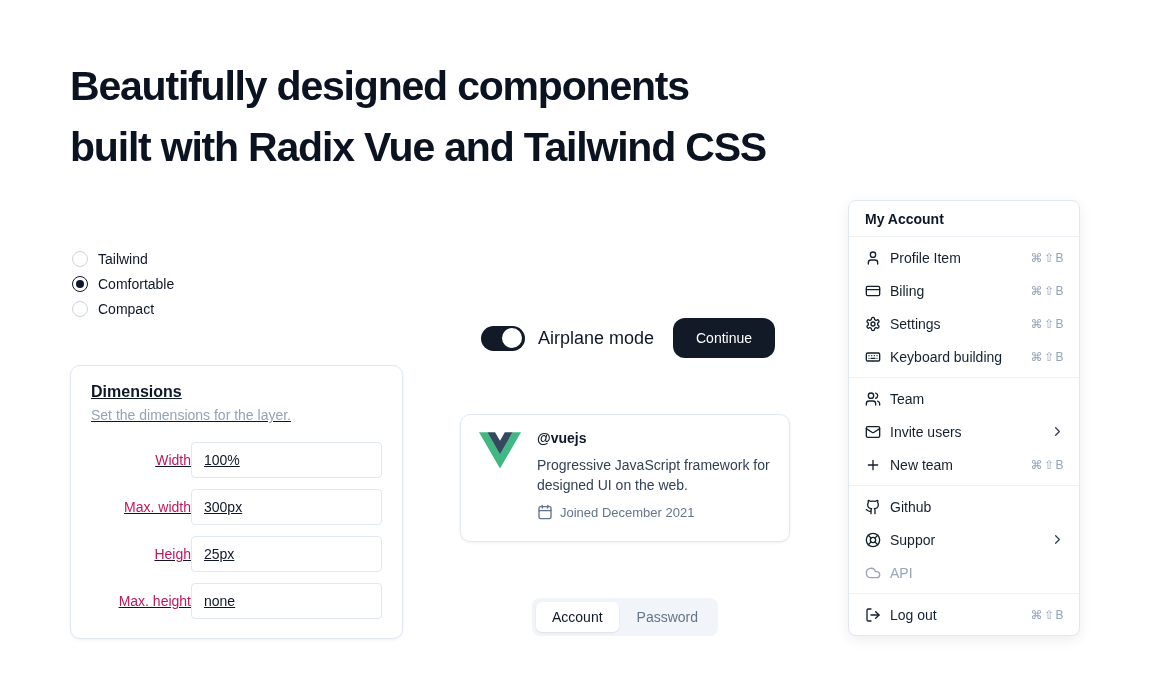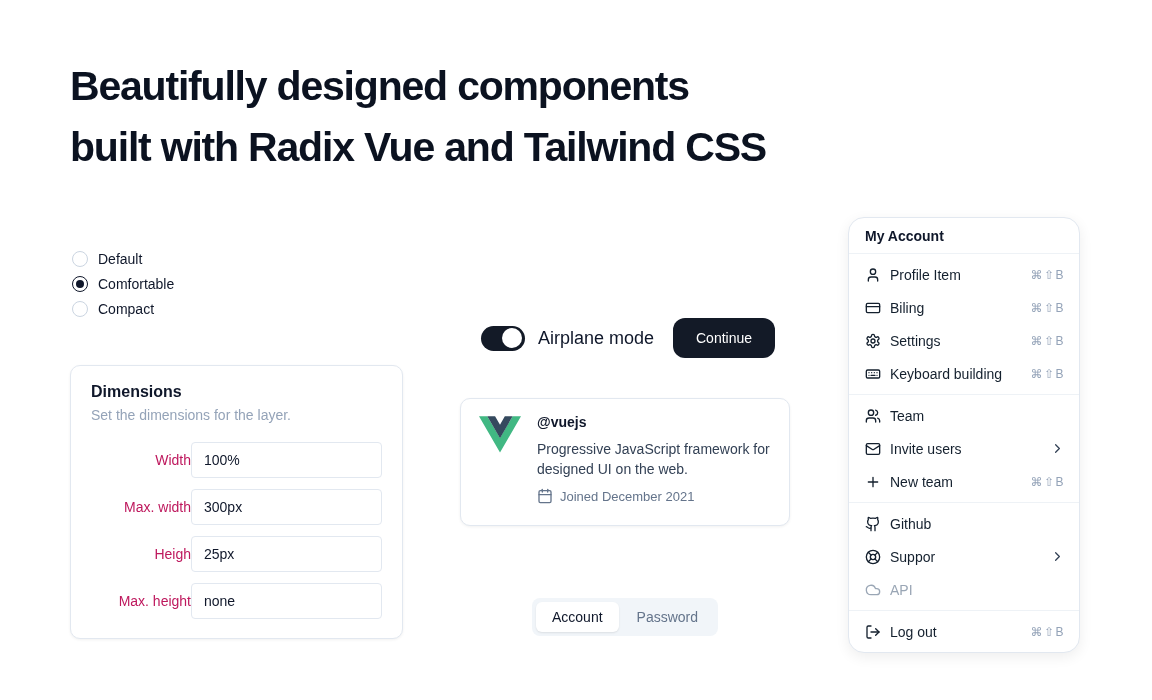--- a/index.html
+++ b/index.html
@@ -15,57 +15,57 @@
   .radio-group { position:absolute; left:72px; top:251px; display:flex; flex-direction:column; gap:9px; }
   .radio-row { display:flex; align-items:center; gap:10px; font-size:14px; cursor:pointer; }
   .radio { width:16px; height:16px; border-radius:50%; border:1px solid #cbd5e1; position:relative; flex:none; background:#fff; }
   .radio.checked { border-color:#0f172a; }
   .radio.checked::after { content:""; position:absolute; inset:3px; border-radius:50%; background:#0f172a; }
 
   
   .card { background:#fff; border:1px solid #e2e8f0; border-radius:10px; box-shadow:0 1px 3px rgba(0,0,0,.06); }
 
   
-  .dims { position:absolute; left:70px; top:365px; width:333px; height:274px; padding:17px 20px; }
+  .dims { position:absolute; left:70px; top:365px; width:333px; height:274px; padding:17px 20px;text-decoration:underline; }
   .dims-title { font-size:16px; font-weight:bold; margin-bottom:6px; }
   .dims-sub { font-size:14px; color:#94a3b8; margin-bottom:19px; }
   .dims-row { display:grid; grid-template-columns:100px 1fr; align-items:center; margin-bottom:11px; }
   .dims-row .flabel { font-size:14px; color:#be185d;text-align:right; }
   .dims-row input { height:36px; width:100%; border:1px solid #e2e8f0; border-radius:4px; padding:0 12px;
                     font-size:14px; font-family:inherit; color:#0f172a; outline:none; background:#fff; }
 
   
   .airplane { position:absolute; left:481px; top:325px; display:flex; align-items:center; gap:13px; height:26px; }
   .switch { width:44px; height:25px; border-radius:999px; background:#131a27; position:relative; cursor:pointer; flex:none; }
   .switch .knob { position:absolute; top:2.5px; right:3px; width:20px; height:20px; border-radius:50%; background:#fff; }
   .airplane-label { font-size:18px; font-weight:500; }
 
   
   .btn-continue { position:absolute; left:673px; top:318px; height:40px; padding:0 23px;
                   background:#131a27; color:#fff; border:none; border-radius:12px;
                   font-size:14px; font-weight:500; font-family:inherit; cursor:pointer; }
 
   
-  .vue-card { position:absolute; left:460px; top:398px; width:330px; height:128px; padding:15px 18px;
+  .vue-card { position:absolute; left:460px; top:414px; width:330px; height:128px; padding:15px 18px;
               display:flex; gap:16px; border-radius:10px; }
   .vue-logo { width:42px; height:37px; flex:none; margin-top:2px; }
   .vue-handle { font-size:14px; font-weight:bold; margin-bottom:9px; }
   .vue-desc { font-size:14px; line-height:20px; color:#334155; margin-bottom:9px; }
   .vue-joined { display:flex; align-items:center; gap:7px; font-size:13px; color:#64748b; }
   .cal { width:14px; height:14px; stroke:#8b98ab; }
 
   
   .tabs { position:absolute; left:532px; top:598px; background:#f1f5f9; border-radius:8px; padding:4px;
           display:inline-flex; gap:2px; }
   .tab { padding:7px 16px; font-size:14px; font-weight:500; color:#64748b; border-radius:6px; cursor:pointer; white-space:nowrap;text-align:right; }
   .tab.active { background:#fff; color:#0f172a; box-shadow:0 1px 2px rgba(0,0,0,.09); }
 
   
-  .menu { position:absolute; left:848px; top:217px; width:232px; background:#fff; border:1px solid #e2e8f0;
-          border-radius:16px; box-shadow:0 4px 14px rgba(0,0,0,.07); overflow:hidden; }
+  .menu { position:absolute; left:848px; top:200px; width:232px; background:#fff; border:1px solid #e2e8f0;
+          border-radius:8px; box-shadow:0 4px 14px rgba(0,0,0,.07); overflow:hidden; }
   .menu-header { padding:10px 16px 9px; font-size:14px; font-weight:bold; color:#0f172a; }
   .menu-sep { height:1px; background:#eef2f6; }
   .menu-group { padding:4px 0; }
   .menu-item { display:flex; align-items:center; height:33px; padding:0 14px 0 16px; gap:9px;
                font-size:14px; color:#14202e; cursor:pointer; }
   .menu-item .lbl { flex:1; white-space:nowrap; overflow:hidden; }
   .menu-item .sc { font-size:12px; color:#94a3b8; letter-spacing:1.5px; white-space:nowrap; }
   .menu-item.disabled { color:#9aa6b5; cursor:default; }
   .ic { width:16px; height:16px; flex:none; fill:none; stroke:currentColor; stroke-width:2;
         stroke-linecap:round; stroke-linejoin:round; }
@@ -78,21 +78,21 @@
 <div class="canvas">
 
   <h1 class="heading">
     <span>Beautifully designed components</span><br>
     <span>built with Radix Vue and Tailwind CSS</span>
   </h1>
 
   <div class="radio-group">
     <div class="radio-row">
       <span class="radio"></span>
-      <span>Default</span>
+      <span>Tailwind</span>
     </div>
     <div class="radio-row">
       <span class="radio checked"></span>
       <span>Comfortable</span>
     </div>
     <div class="radio-row">
       <span class="radio"></span>
       <span>Compact</span>
     </div>
   </div>

